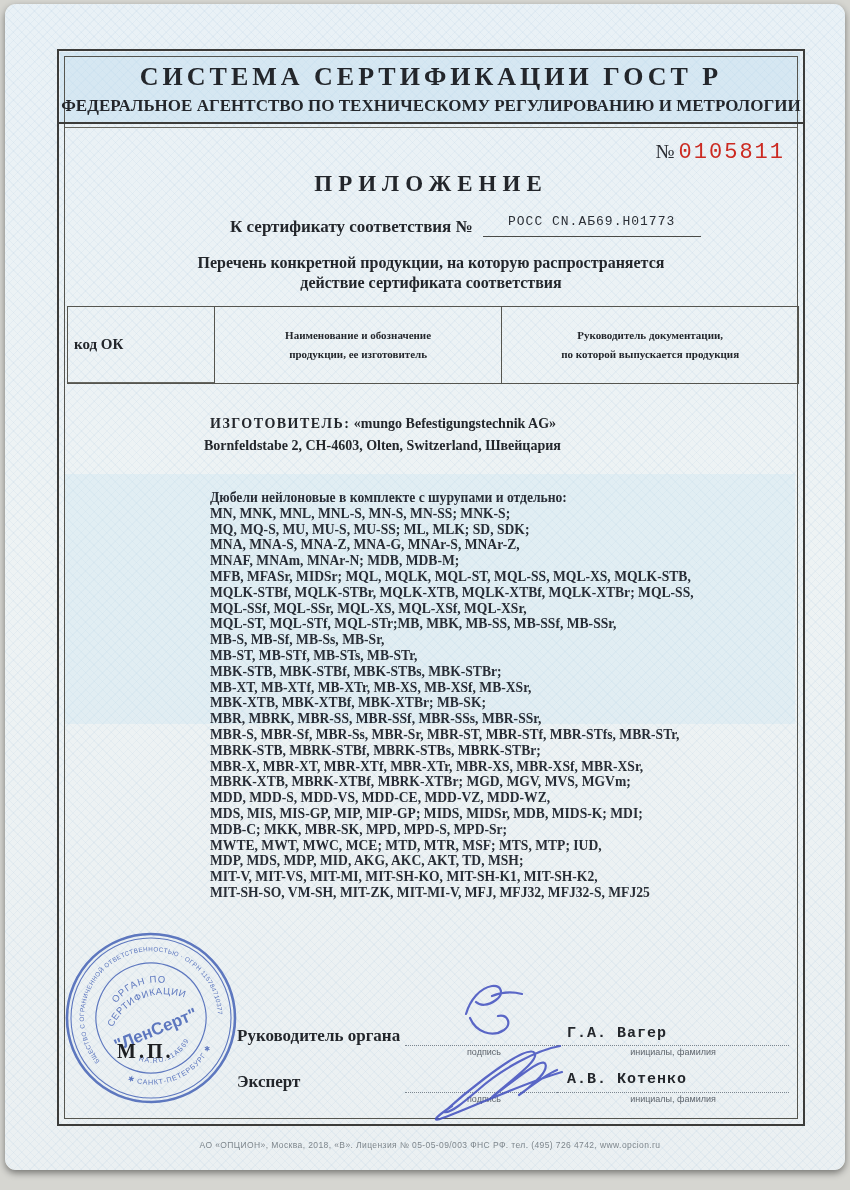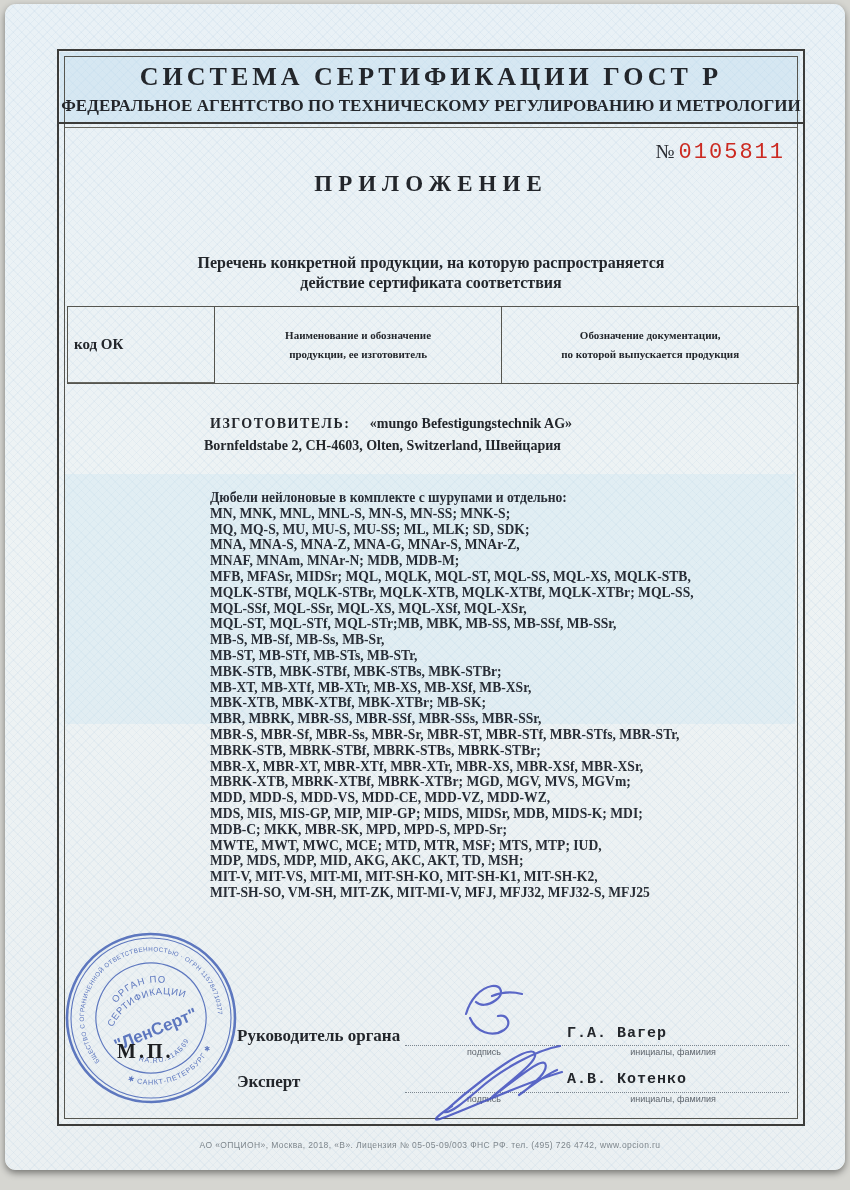--- a/index.html
+++ b/index.html
@@ -49,21 +49,21 @@
 
   .spec-table { left: 62px; top: 302px; width: 732px; height: 78px; border: 1px solid #55554f; display: flex; z-index: 3; }
   .spec-table .c1 { width: 147px; border-right: 1px solid #55554f; display: flex; flex-direction: column; }
   .spec-table .c1 .half { flex: 1; display: flex; align-items: center; padding-left: 6px; font-size: 15px; font-weight: bold; color: #23262b; }
   .spec-table .c1 .half.top { border-bottom: 1px solid #66665f; }
   .spec-table .c2 { width: 288px; border-right: 1px solid #55554f; }
   .spec-table .c3 { width: 296px; }
   .spec-table .c2, .spec-table .c3 { display: flex; flex-direction: column; align-items: center; justify-content: center; font-size: 11px; font-weight: bold; line-height: 19px; color: #23262b; text-align: center; }
 
   .manu { left: 205px; top: 412px; width: 560px; font-size: 14px; font-weight: bold; color: #23262b; }
-  .manu .manu-label { letter-spacing: 1.5px; margin-right: 16px; }
+  .manu .manu-label { letter-spacing: 1.5px; margin-right: 0; }
   .manu-addr { left: 199px; top: 434px; width: 560px; font-size: 14px; font-weight: bold; color: #23262b; }
 
   .prod { left: 205px; top: 486px; width: 585px; color: #282d36; }
   .prod-intro { font-size: 13.6px; font-weight: bold; line-height: 15.8px; }
   .code-line  { font-size: 13.6px; font-weight: bold; line-height: 15.8px; white-space: nowrap; }
 
   .stamp-wrap { left: 58px; top: 926px; width: 176px; height: 176px; transform: rotate(-22deg); z-index: 4; opacity: 0.88; }
   .mp-mark { left: 112px; top: 1036px; font-size: 20px; font-weight: bold; letter-spacing: 3px; color: #1d1f22; z-index: 6; }
 
   .sig-role { font-size: 17px; font-weight: bold; color: #23262b; white-space: nowrap; }
@@ -106,34 +106,37 @@
   <div class="abs h-system">СИСТЕМА СЕРТИФИКАЦИИ ГОСТ Р</div>
   <div class="abs h-agency">ФЕДЕРАЛЬНОЕ АГЕНТСТВО ПО ТЕХНИЧЕСКОМУ РЕГУЛИРОВАНИЮ И МЕТРОЛОГИИ</div>
 
   <div class="abs form-no">
     <span class="no-sign">№</span>
     <span class="no-val">0105811</span>
   </div>
 
   <div class="abs doc-title">ПРИЛОЖЕНИЕ</div>
 
+  <div class="abs cert-row">
+    <span class="cert-label">К сертификату соответствия №</span><span class="cert-value-box"><span class="val">РОСС CN.АБ69.Н01773</span></span>
+  </div>
 
   <div class="abs subtitle1">Перечень конкретной продукции,  на которую распространяется</div>
   <div class="abs subtitle2">действие сертификата соответствия</div>
 
   <div class="abs spec-table">
     <div class="c1">
       <div class="half top">код ОК</div>
     </div>
     <div class="c2">
       <div>Наименование и обозначение</div>
       <div>продукции, ее изготовитель</div>
     </div>
     <div class="c3">
-      <div>Обозначение документации,</div>
+      <div>Руководитель документации,</div>
       <div>по которой выпускается продукция</div>
     </div>
   </div>
 
   <div class="abs manu">
     <span class="manu-label">ИЗГОТОВИТЕЛЬ:</span>
     <span>«mungo Befestigungstechnik AG»</span>
   </div>
   <div class="abs manu-addr">Bornfeldstabe 2, CH-4603, Olten, Switzerland, Швейцария</div>
 

